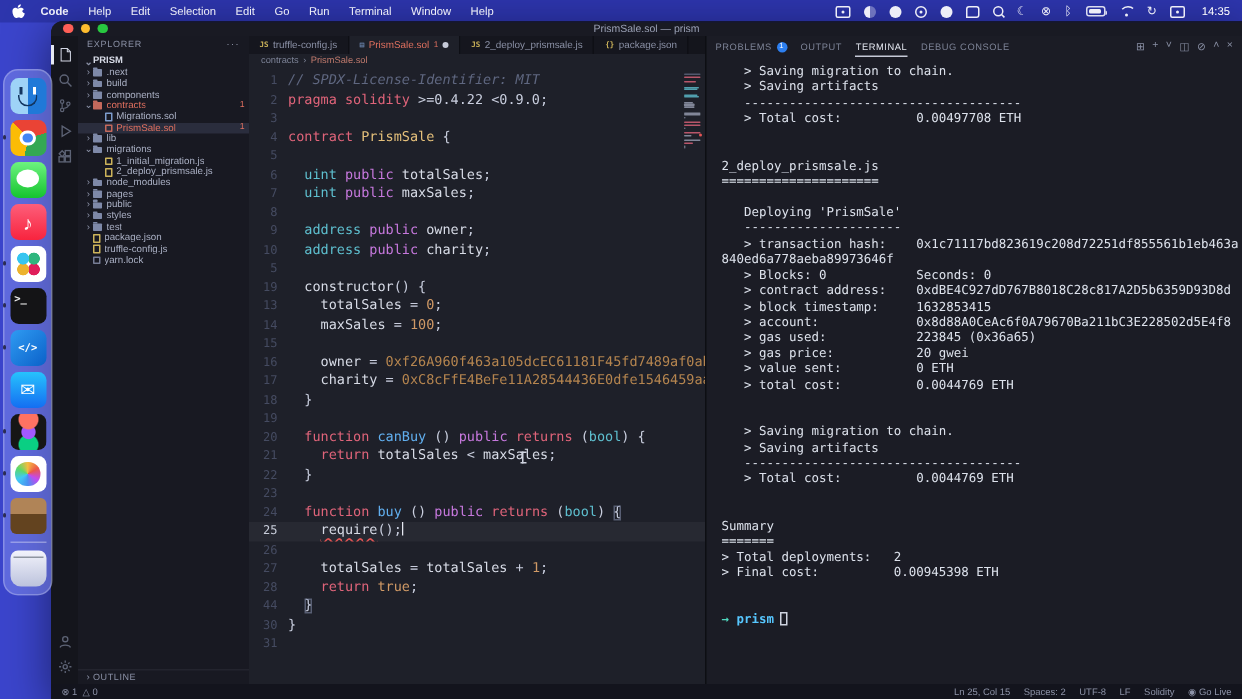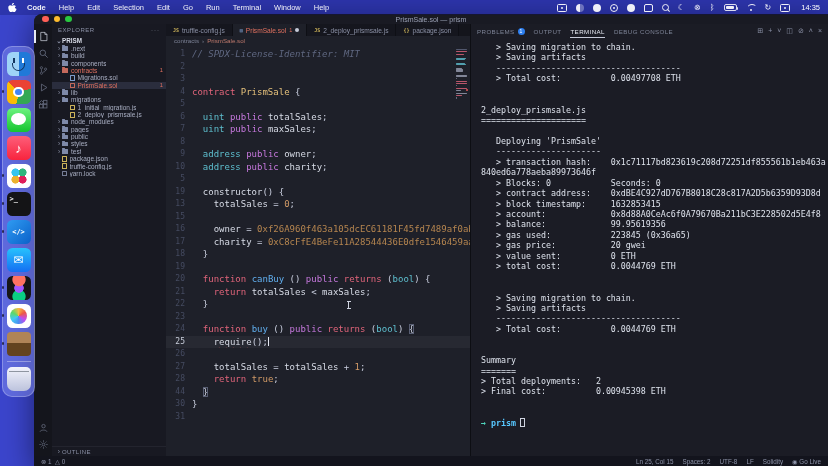--- a/index.html
+++ b/index.html
@@ -418,32 +418,33 @@
           </div>
         </div>
       <div id="breadcrumb">
           <span>contracts</span>
           <span>›</span>
           <span class="crumb-err">PrismSale.sol</span>
         </div>
       <div id="codewrap">
         <div id="code">
             <div class="cl"><span class="ln">1</span><span class="ct"><span class="cm">// SPDX-License-Identifier: MIT</span></span></div>
-            <div class="cl"><span class="ln">2</span></div>
+            <div class="cl"><span class="ln">2</span><span class="ct"><span class="kw">pragma</span><span class="pl"> </span><span class="kw">solidity</span><span class="pl"> &gt;=0.4.22 &lt;0.9.0;</span></span></div>
             <div class="cl"><span class="ln">3</span><span class="ct"></span></div>
             <div class="cl"><span class="ln">4</span><span class="ct"><span class="kw">contract</span><span class="pl"> </span><span class="cls">PrismSale</span><span class="pl"> {</span></span></div>
             <div class="cl"><span class="ln">5</span><span class="ct"></span></div>
             <div class="cl"><span class="ln">6</span><span class="ct"><span class="pl">  </span><span class="typ">uint</span><span class="pl"> </span><span class="mod">public</span><span class="pl"> </span><span class="id">totalSales</span><span class="pl">;</span></span></div>
             <div class="cl"><span class="ln">7</span><span class="ct"><span class="pl">  </span><span class="typ">uint</span><span class="pl"> </span><span class="mod">public</span><span class="pl"> </span><span class="id">maxSales</span><span class="pl">;</span></span></div>
             <div class="cl"><span class="ln">8</span><span class="ct"></span></div>
             <div class="cl"><span class="ln">9</span><span class="ct"><span class="pl">  </span><span class="typ">address</span><span class="pl"> </span><span class="mod">public</span><span class="pl"> </span><span class="id">owner</span><span class="pl">;</span></span></div>
             <div class="cl"><span class="ln">10</span><span class="ct"><span class="pl">  </span><span class="typ">address</span><span class="pl"> </span><span class="mod">public</span><span class="pl"> </span><span class="id">charity</span><span class="pl">;</span></span></div>
             <div class="cl"><span class="ln">5</span><span class="ct"></span></div>
             <div class="cl"><span class="ln">19</span><span class="ct"><span class="pl">  </span><span class="id">constructor</span><span class="pl">() {</span></span></div>
             <div class="cl"><span class="ln">13</span><span class="ct"><span class="pl">    </span><span class="id">totalSales</span><span class="pl"> = </span><span class="num">0</span><span class="pl">;</span></span></div>
+            <div class="cl"><span class="ln">14</span><span class="ct"><span class="pl">    </span><span class="id">maxSales</span><span class="pl"> = </span><span class="num">100</span><span class="pl">;</span></span></div>
             <div class="cl"><span class="ln">15</span><span class="ct"></span></div>
             <div class="cl"><span class="ln">16</span><span class="ct"><span class="pl">    </span><span class="id">owner</span><span class="pl"> = </span><span class="addr">0xf26A960f463a105dcEC61181F45fd7489af0ab9</span></span></div>
             <div class="cl"><span class="ln">17</span><span class="ct"><span class="pl">    </span><span class="id">charity</span><span class="pl"> = </span><span class="addr">0xC8cFfE4BeFe11A28544436E0dfe1546459aaf</span></span></div>
             <div class="cl"><span class="ln">18</span><span class="ct"><span class="pl">  }</span></span></div>
             <div class="cl"><span class="ln">19</span><span class="ct"></span></div>
             <div class="cl"><span class="ln">20</span><span class="ct"><span class="pl">  </span><span class="kw">function</span><span class="pl"> </span><span class="fn">canBuy</span><span class="pl"> () </span><span class="mod">public</span><span class="pl"> </span><span class="kw">returns</span><span class="pl"> (</span><span class="typ">bool</span><span class="pl">) {</span></span></div>
             <div class="cl"><span class="ln">21</span><span class="ct"><span class="pl">    </span><span class="kw">return</span><span class="pl"> </span><span class="id">totalSales</span><span class="pl"> &lt; </span><span class="id">maxSales</span><span class="pl">;</span></span></div>
             <div class="cl"><span class="ln">22</span><span class="ct"><span class="pl">  }</span></span></div>
             <div class="cl"><span class="ln">23</span><span class="ct"></span></div>
             <div class="cl"><span class="ln">24</span><span class="ct"><span class="pl">  </span><span class="kw">function</span><span class="pl"> </span><span class="fn">buy</span><span class="pl"> () </span><span class="mod">public</span><span class="pl"> </span><span class="kw">returns</span><span class="pl"> (</span><span class="typ">bool</span><span class="pl">) </span><span class="bm">{</span></span></div>
@@ -513,21 +514,20 @@
           <div class="tline">=====================</div>
           <div class="tline"></div>
           <div class="tline">   Deploying 'PrismSale'</div>
           <div class="tline">   ---------------------</div>
           <div class="tline">   &gt; transaction hash:    0x1c71117bd823619c208d72251df855561b1eb463a</div>
           <div class="tline">840ed6a778aeba89973646f</div>
           <div class="tline">   &gt; Blocks: 0            Seconds: 0</div>
           <div class="tline">   &gt; contract address:    0xdBE4C927dD767B8018C28c817A2D5b6359D93D8d</div>
           <div class="tline">   &gt; block timestamp:     1632853415</div>
           <div class="tline">   &gt; account:             0x8d88A0CeAc6f0A79670Ba211bC3E228502d5E4f8</div>
-          <div class="tline">   &gt; balance:             99.95619356</div>
           <div class="tline">   &gt; gas used:            223845 (0x36a65)</div>
           <div class="tline">   &gt; gas price:           20 gwei</div>
           <div class="tline">   &gt; value sent:          0 ETH</div>
           <div class="tline">   &gt; total cost:          0.0044769 ETH</div>
           <div class="tline"></div>
           <div class="tline"></div>
           <div class="tline">   &gt; Saving migration to chain.</div>
           <div class="tline">   &gt; Saving artifacts</div>
           <div class="tline">   -------------------------------------</div>
           <div class="tline">   &gt; Total cost:          0.0044769 ETH</div>

